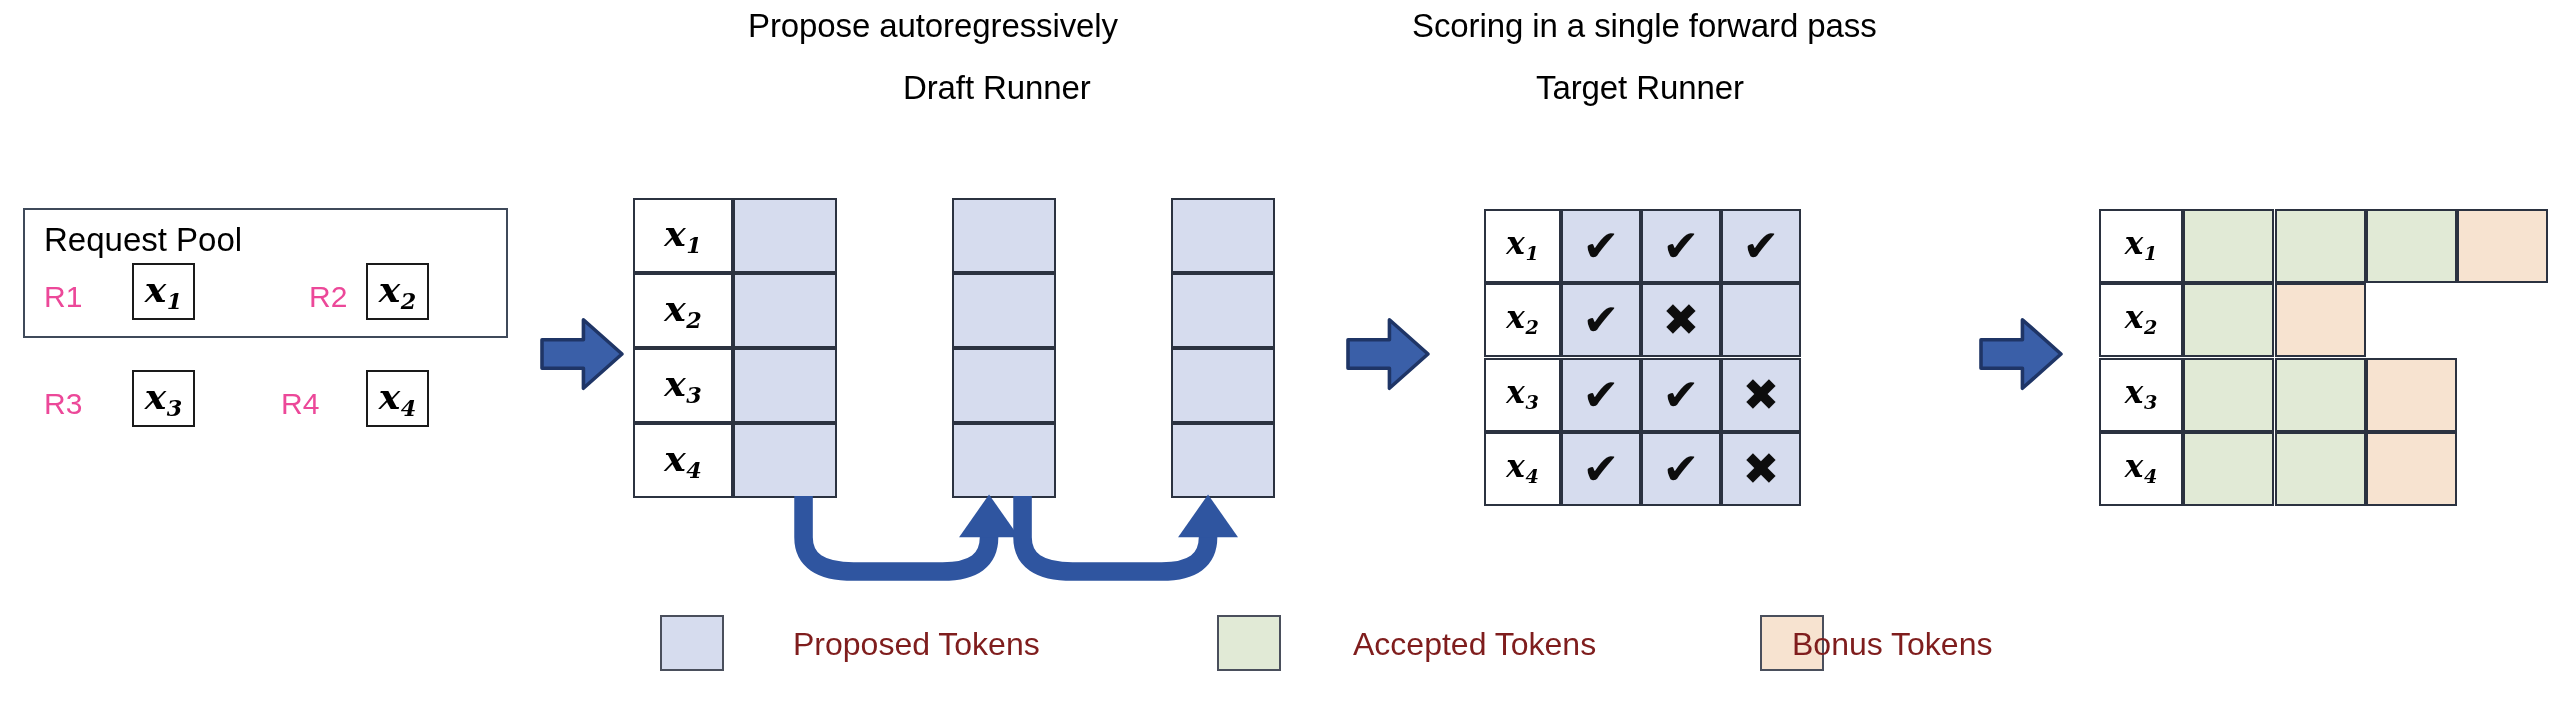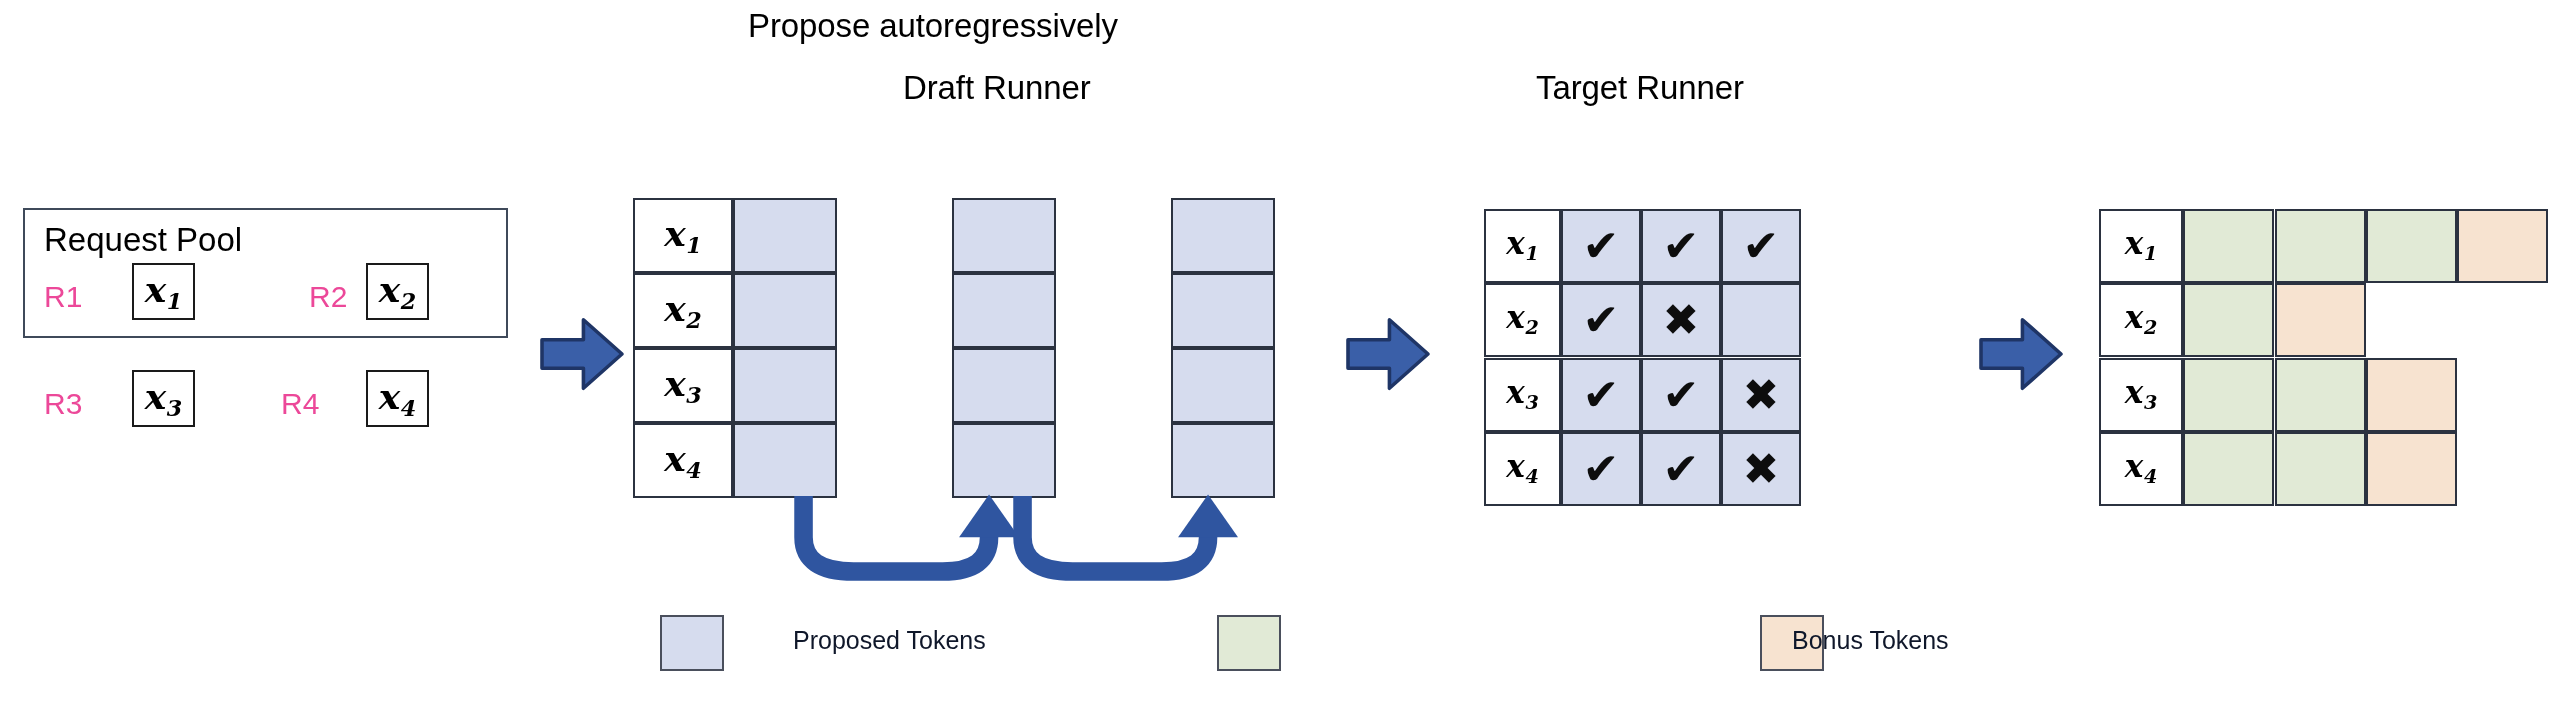--- a/index.html
+++ b/index.html
@@ -98,22 +98,22 @@
 
   
   .block-arrow { display: block; }
 
   
   .legend-swatch {
     box-sizing: border-box;
     border: 2.1px solid #4a4f5c;
   }
   .legend-label {
-    font-size: 25px;
-    color: #0f172a;
+    font-size: 32px;
+    color: #7f1d1d;
     white-space: nowrap;
   }
 </style>
 </head>
 <body>
 
 <div id="canvas">
 
   <div class="abs" id="request-pool" style="left:23px; top:208px; width:485px; height:130px;"></div>
 
@@ -182,20 +182,21 @@
 
   <svg class="abs" style="left:994px; top:493px;" width="264" height="100" viewBox="0 0 370 140">
     <path d="M 40 4 L 40 62 Q 40 110 110 110 L 235 110 Q 300 110 300 62 L 300 52" fill="none" stroke="#2f55a0" stroke-width="26" stroke-linecap="butt"></path>
     <polygon points="300,2 342,62 258,62" fill="#2f55a0"></polygon>
   </svg>
 
   <svg class="abs block-arrow" style="left:1345px; top:314px;" width="86" height="80" viewBox="0 0 120 112">
     <polygon points="4,36 62,36 62,8 116,56 62,104 62,76 4,76" fill="#3a5fa8" stroke="#1f3566" stroke-width="5" stroke-linejoin="round"></polygon>
   </svg>
 
+  <div class="abs caption" style="left:1412px; top:7.1px;">Scoring in a single forward pass</div>
   <div class="abs caption" style="left:1536px; top:69px;">Target Runner</div>
 
   <div class="abs cell label" style="left:1484px; top:209px; width:77px; height:74px;">
     <span class="mathvar" style="font-size:31px;"><span>x</span><sub>1</sub></span>
   </div>
   <div class="abs cell label" style="left:1484px; top:283px; width:77px; height:74px;">
     <span class="mathvar" style="font-size:31px;"><span>x</span><sub>2</sub></span>
   </div>
   <div class="abs cell label" style="left:1484px; top:358px; width:77px; height:74px;">
     <span class="mathvar" style="font-size:31px;"><span>x</span><sub>3</sub></span>
@@ -275,18 +276,19 @@
   <div class="abs cell orange" style="left:2366px; top:358px; width:91px; height:74px;"></div>
 
   <div class="abs cell green" style="left:2183px; top:432px; width:91px; height:74px;"></div>
   <div class="abs cell green" style="left:2275px; top:432px; width:91px; height:74px;"></div>
   <div class="abs cell orange" style="left:2366px; top:432px; width:91px; height:74px;"></div>
 
   <div class="abs legend-swatch" style="left:660px; top:615px; width:64px; height:56px; background:#d6dcee;"></div>
   <div class="abs legend-label" style="left:793px; top:626px;">Proposed Tokens</div>
 
   <div class="abs legend-swatch" style="left:1217px; top:615px; width:64px; height:56px; background:#e1ead6;"></div>
+  <div class="abs legend-label" style="left:1353px; top:626px;">Accepted Tokens</div>
 
   <div class="abs legend-swatch" style="left:1760px; top:615px; width:64px; height:56px; background:#f7e3d0;"></div>
   <div class="abs legend-label" style="left:1792px; top:626px;">Bonus Tokens</div>
 
 </div>
 
 
 </body></html>

